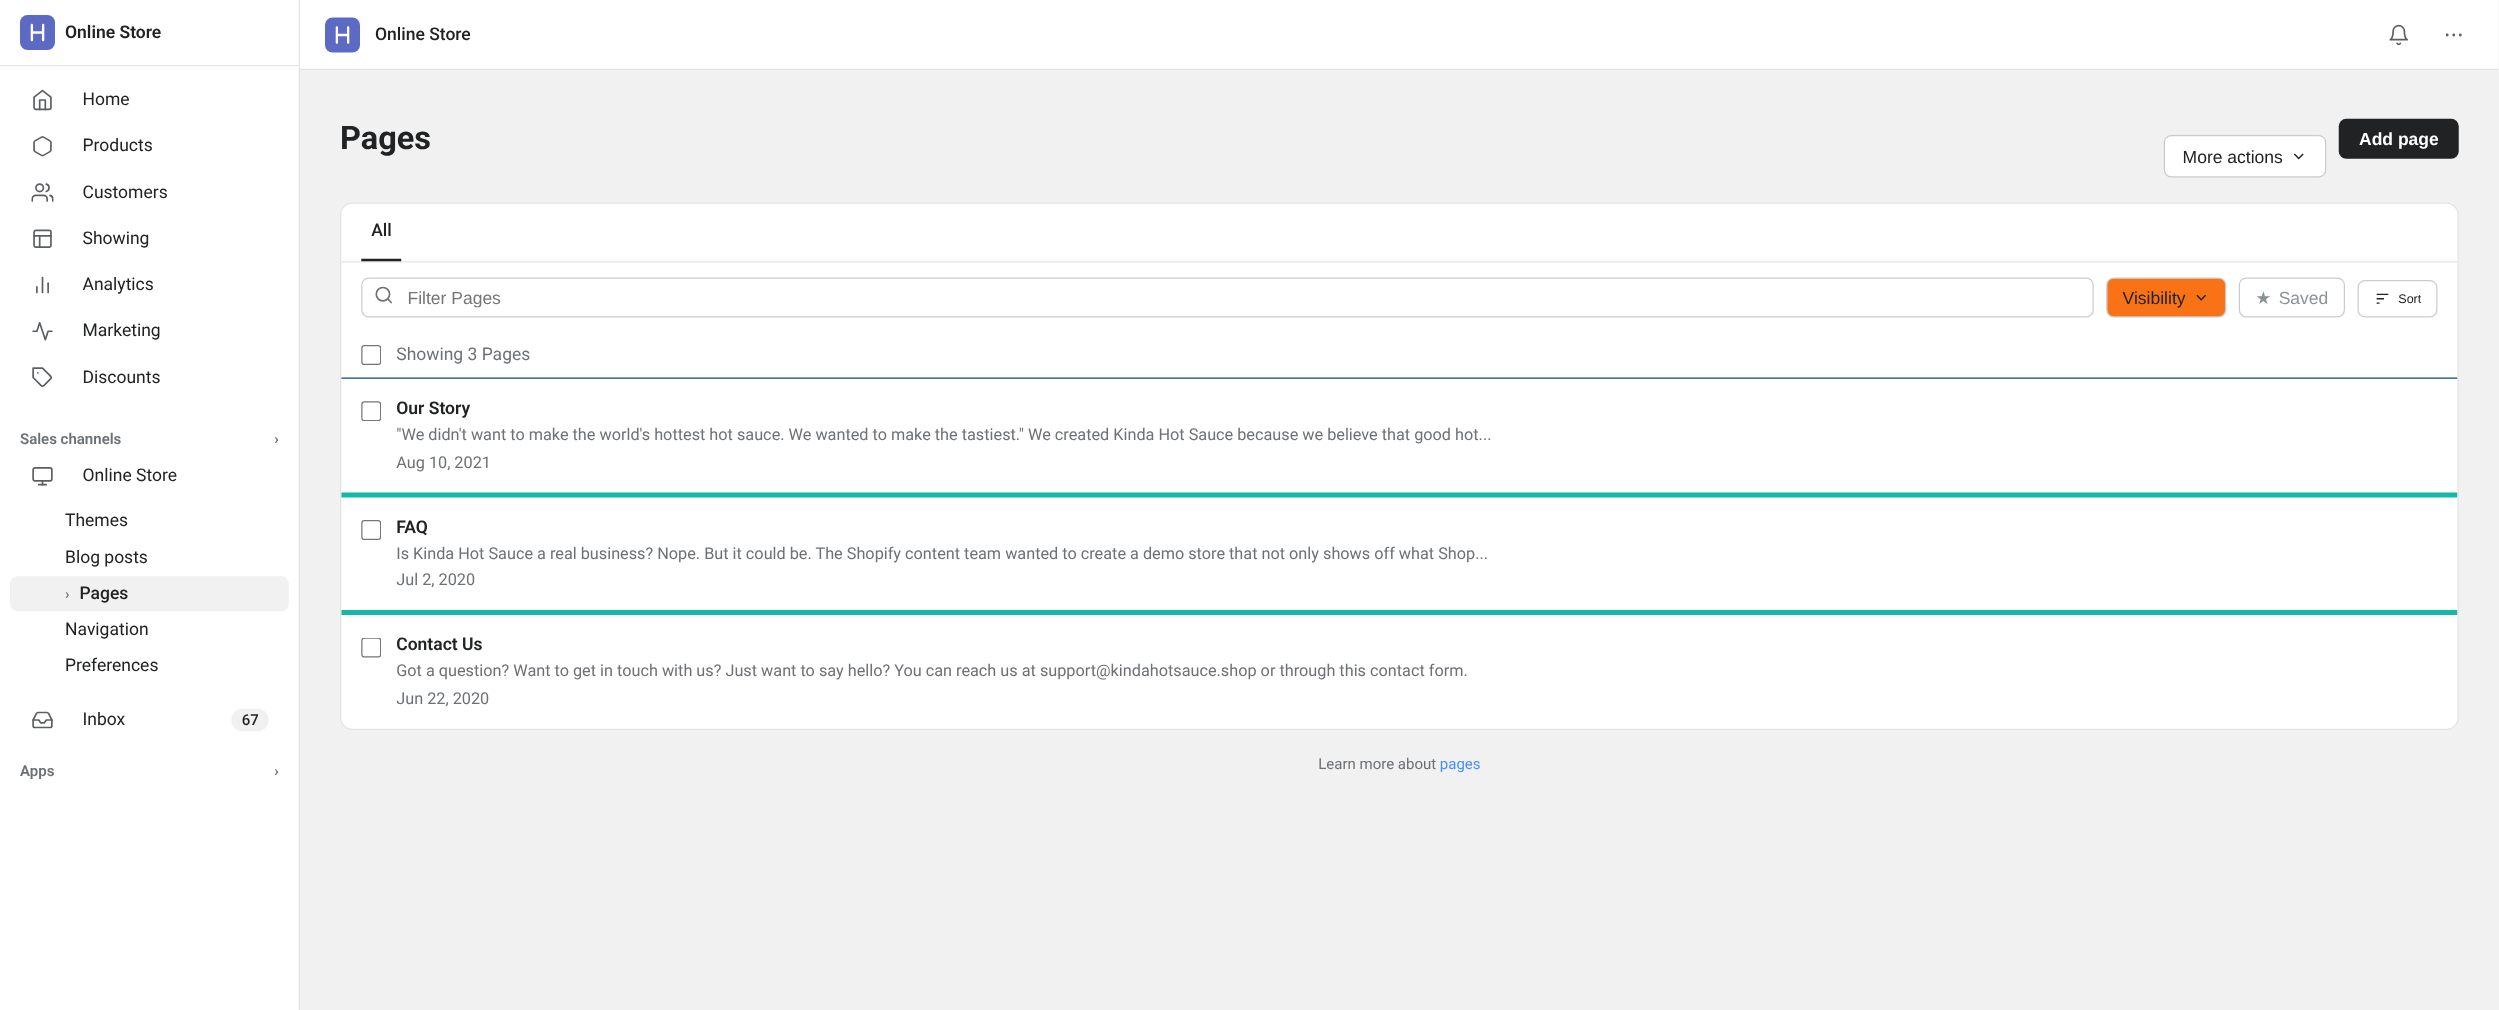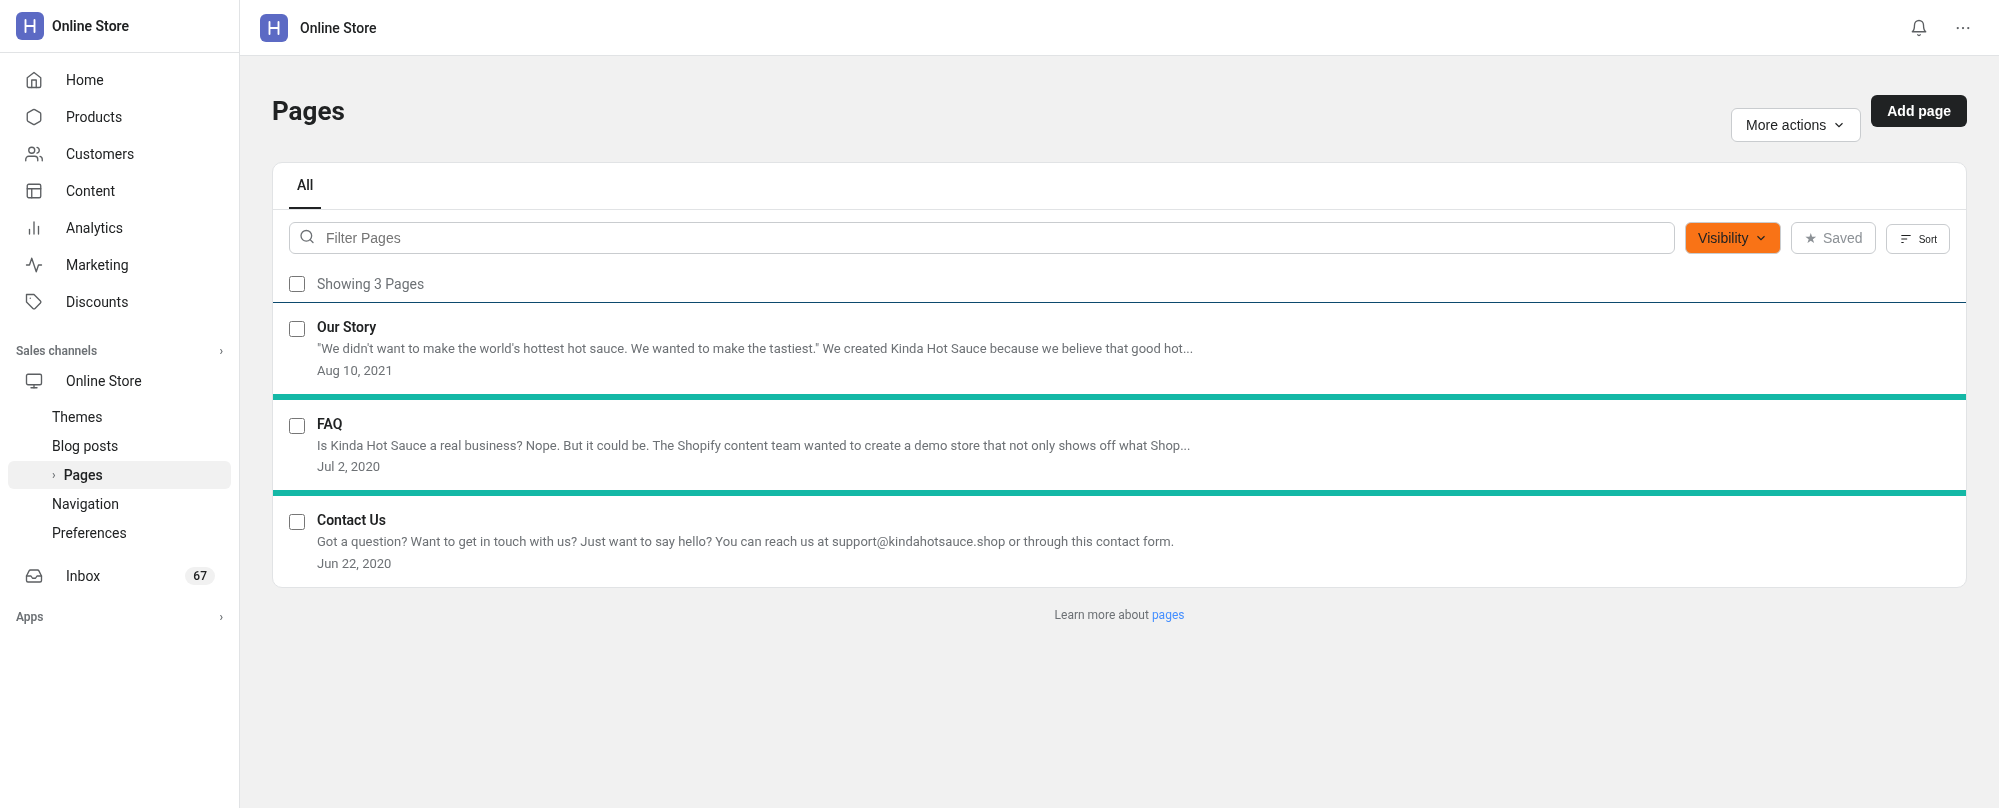--- a/index.html
+++ b/index.html
@@ -47,21 +47,21 @@
     .search-input { width: 100%; border: 1px solid #c9cccf; border-radius: 6px; padding: 7px 12px 7px 36px; font-size: 14px; color: #202223; outline: none; background: #fff; }
     .search-icon-wrap { position: absolute; left: 10px; top: 50%; transform: translateY(-50%); color: #6d7175; }
     .btn-visibility { background: #f97316; border: 1px solid #c9cccf; border-radius: 6px; padding: 7px 12px; font-size: 14px; cursor: pointer; color: #202223; display: flex; align-items: center; gap: 6px; white-space: nowrap; }
     .btn-saved { background: #fff; border: 1px solid #c9cccf; border-radius: 6px; padding: 7px 12px; font-size: 14px; cursor: pointer; color: #8c9196; display: flex; align-items: center; gap: 6px; white-space: nowrap; }
     .btn-sort { background: #fff; border: 1px solid #c9cccf; border-radius: 6px; padding: 7px 12px; font-size: 10px; cursor: pointer; color: #202223; display: flex; align-items: center; gap: 6px; white-space: nowrap; }
 
     .list-header { display: flex; align-items: center; padding: 10px 16px; border-bottom: 1px solid #0c4a6e; }
     .showing-text { font-size: 14px; color: #6d7175; }
     .checkbox { width: 16px; height: 16px; border: 1.5px solid #c9cccf; border-radius: 3px; background: #fff; cursor: pointer; margin-right: 12px; flex-shrink: 0; }
 
-    .page-list-item { display: flex; align-items: flex-start; padding: 16px 16px; border-bottom: 6px solid #14b8a6; cursor: pointer; }
+    .page-list-item { display: flex; align-items: flex-start; padding: 16px 16px; border-bottom: 4px solid #14b8a6; cursor: pointer; }
     .page-list-item:last-child { border-bottom: none; }
     .page-list-content { flex: 1; }
     .page-list-title { font-size: 14px; font-weight: 600; color: #202223; margin-bottom: 4px; }
     .page-list-excerpt { font-size: 13px; color: #6d7175; margin-bottom: 4px; line-height: 1.5; }
     .page-list-date { font-size: 13px; color: #6d7175; }
 
     .footer-learn { text-align: center; padding: 20px; font-size: 12px; color: #6d7175; }
     .footer-learn a { color: #458fff; text-decoration: none; }
 
     
@@ -115,21 +115,21 @@
     </div>
 
     <div class="sidebar-item">
       <span class="icon">
         <svg class="icon-svg" viewBox="0 0 24 24">
             <rect x="3" y="3" width="18" height="18" rx="2"></rect>
             <line x1="3" y1="9" x2="21" y2="9"></line>
             <line x1="9" y1="21" x2="9" y2="9"></line>
           </svg>
       </span>
-      <span class="label">Content</span>
+      <span class="label">Showing</span>
     </div>
 
     <div class="sidebar-item">
       <span class="icon">
         <svg class="icon-svg" viewBox="0 0 24 24">
             <line x1="18" y1="20" x2="18" y2="10"></line>
             <line x1="12" y1="20" x2="12" y2="4"></line>
             <line x1="6" y1="20" x2="6" y2="14"></line>
           </svg>
       </span>

